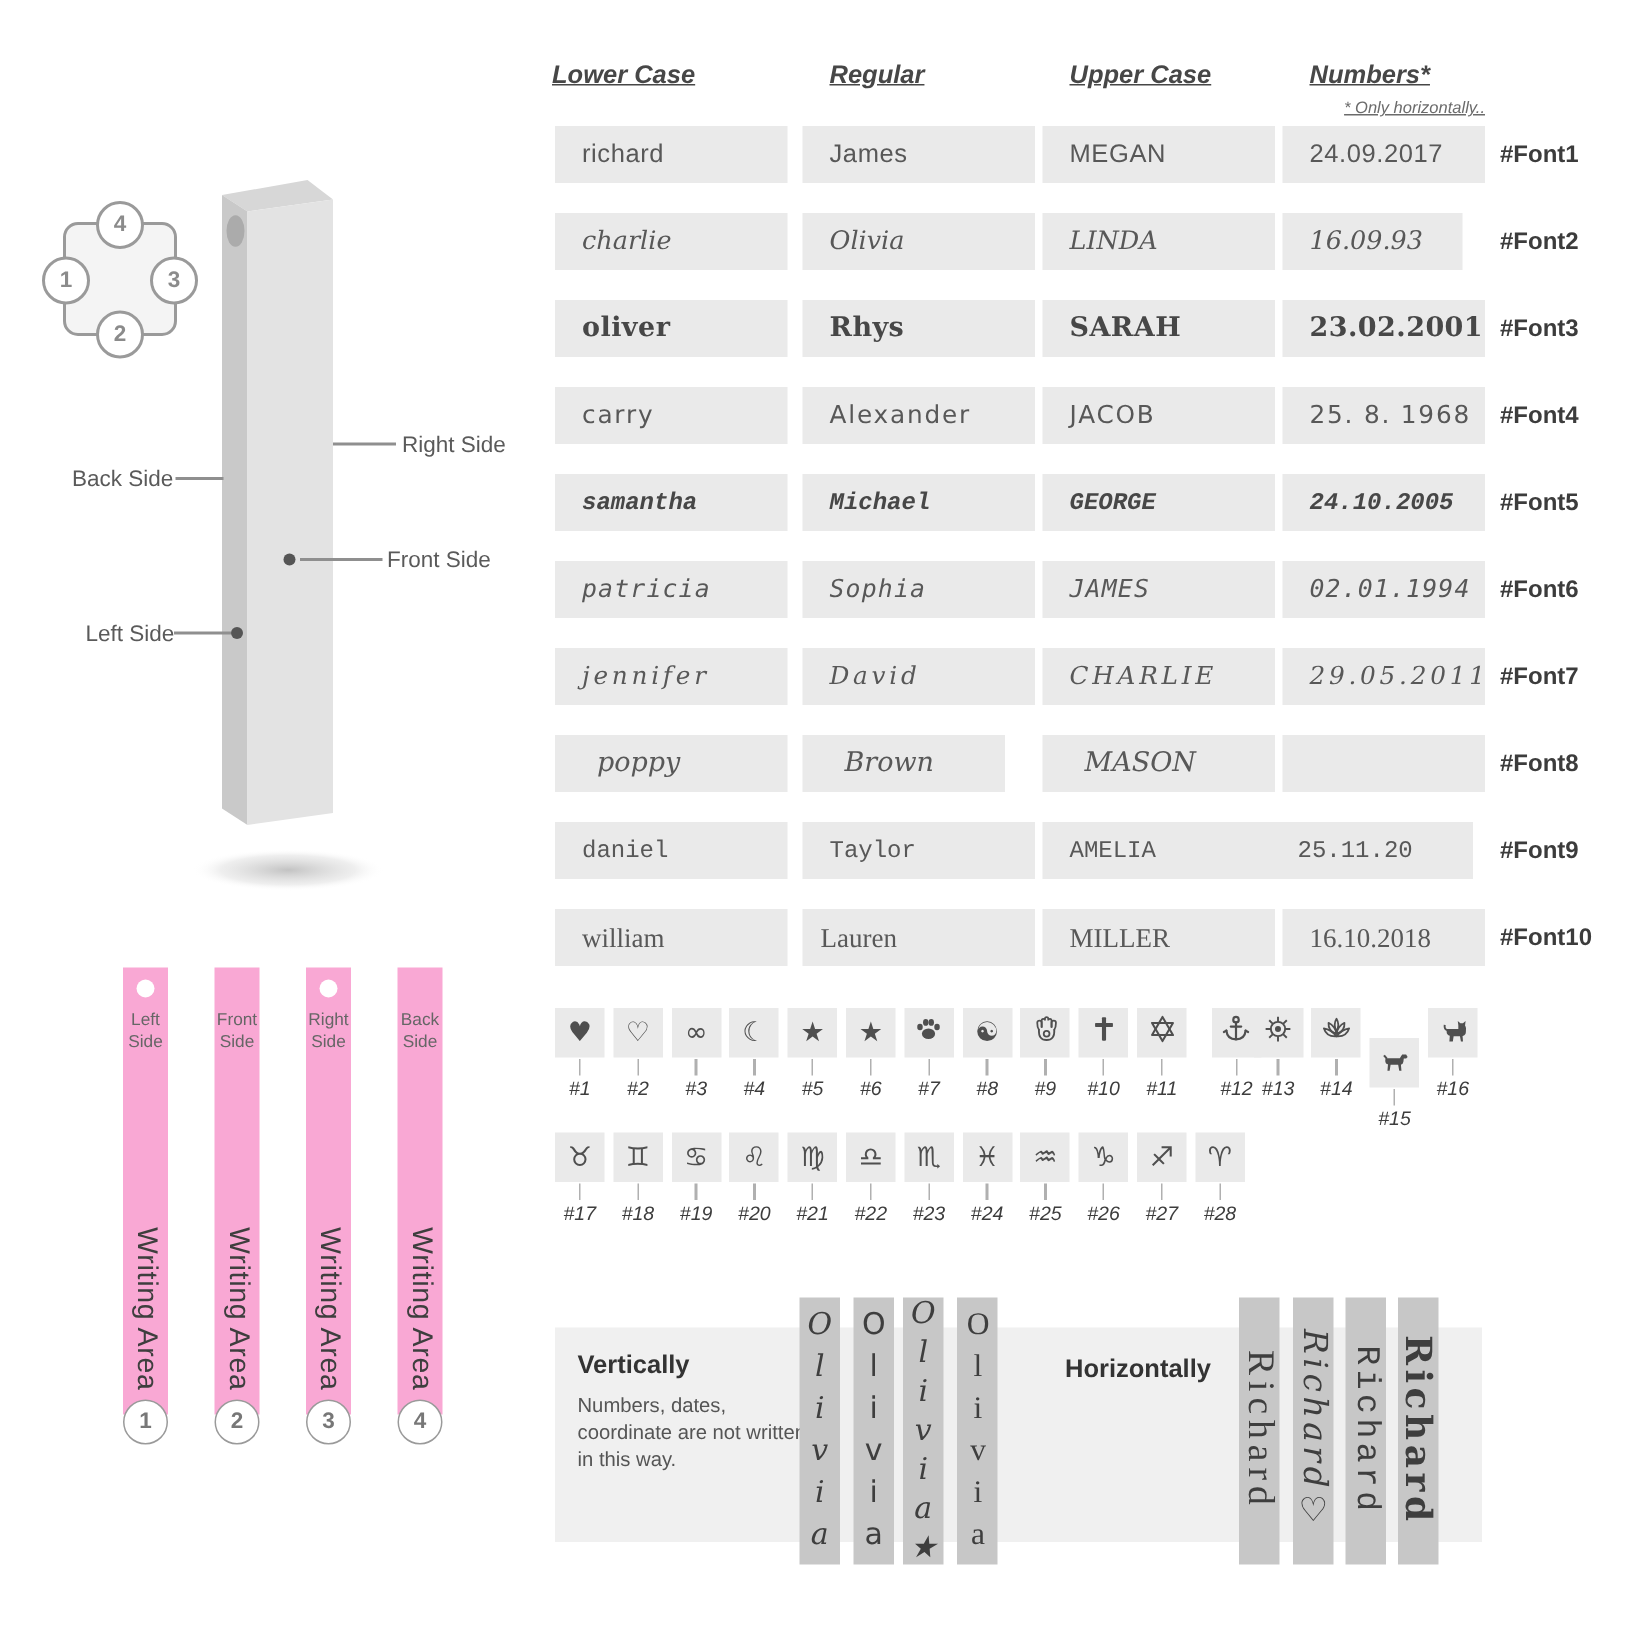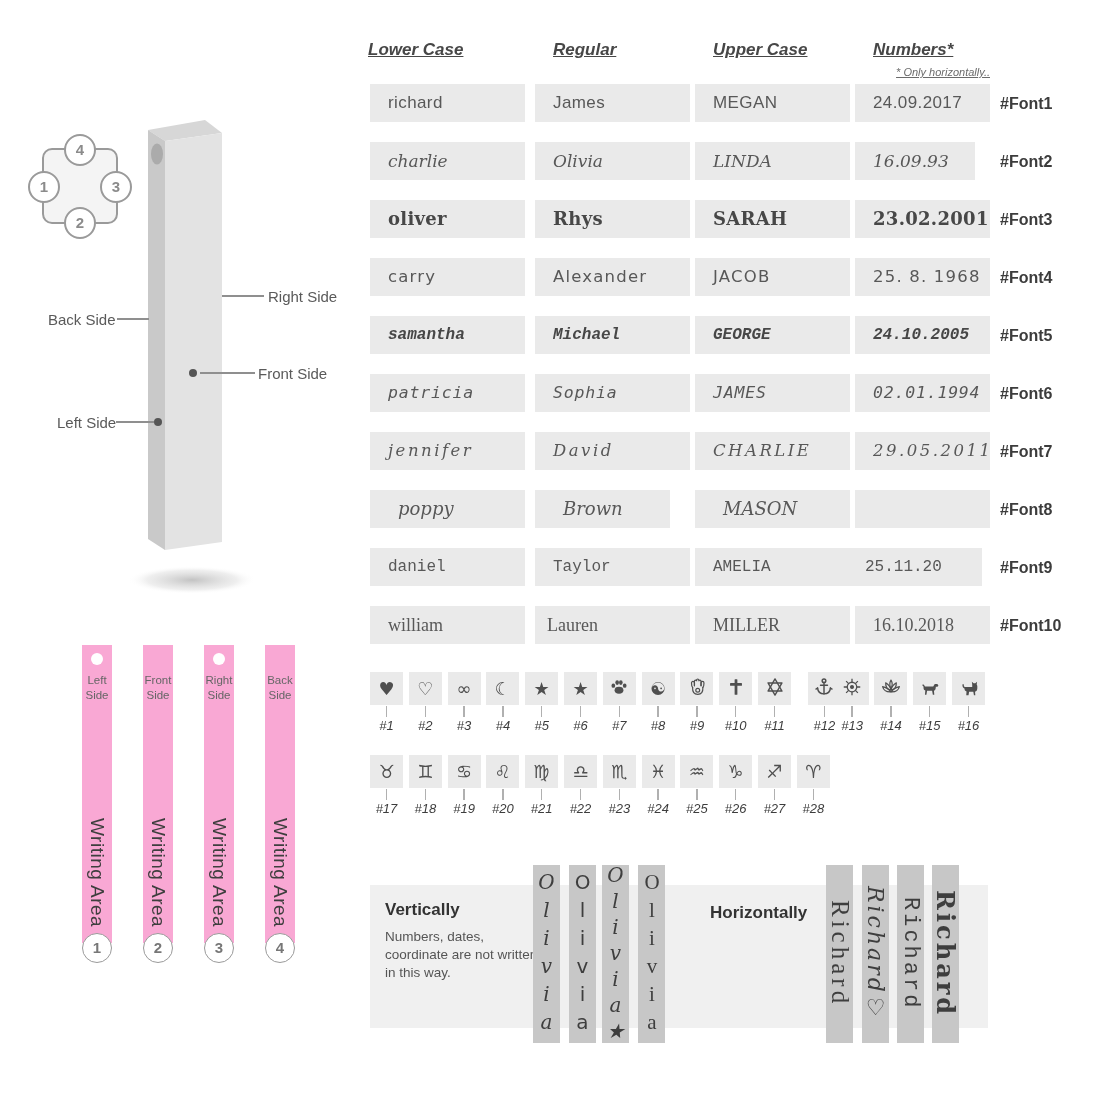--- a/index.html
+++ b/index.html
@@ -357,21 +357,21 @@
                 <path d="M6.2 7.5 q-.4 6.5 5.8 8 q-1 -5.5 -5.8 -8 Z"></path>
                 <path d="M17.8 7.5 q.4 6.5 -5.8 8 q1 -5.5 5.8 -8 Z"></path>
                 <path d="M2.8 11.5 q1.8 6.3 9.2 5.8 q-3.8 -4.8 -9.2 -5.8 Z"></path>
                 <path d="M21.2 11.5 q-1.8 6.3 -9.2 5.8 q3.8 -4.8 9.2 -5.8 Z"></path>
               </g>
             </svg></span>
         </div>
         <div class="symline"></div>
         <div class="symlabel">#14</div>
       </div>
-      <div class="sym" style="left: 543.2px;">
+      <div class="sym" style="left: 543.2px; margin-top: 20px;">
         <div class="symbox">
           <span class="icon"><svg viewBox="0 0 24 24" width="22" height="22">
               <g fill="#4f4f4f">
                 <path d="M6.2 11.5 h9.3 l1.7 -2.8 h2.9 l1.1 1.9 -1.1 1 h-1.7 l-.3 2.4 q-.2 1.7 -1.8 2.1 l.4 4.4 h-1.6 l-.8 -4.3 h-5.5 l-.7 4.3 H6.5 l.4 -4.6 q-2 -.5 -2 -2.7 0 -1.2 .5 -2.2 Z"></path>
                 <path d="M5.6 12.2 3.4 9.8 4.6 8.9 6.6 11.2 Z"></path>
               </g>
             </svg></span>
         </div>
         <div class="symline"></div>
         <div class="symlabel">#15</div>

